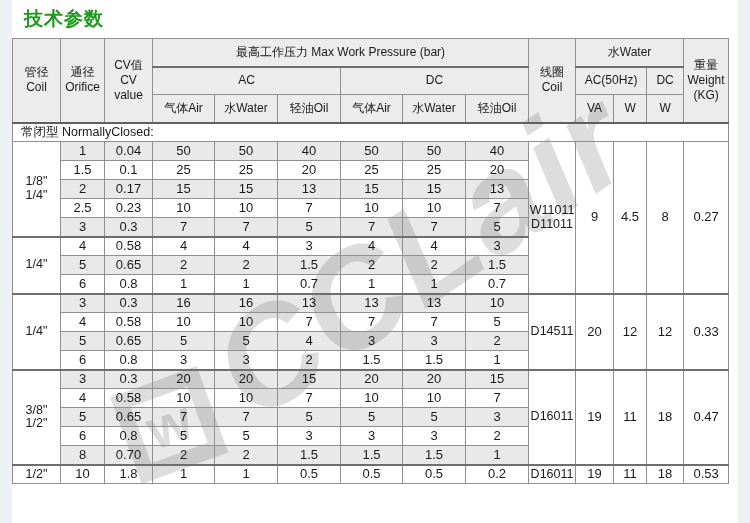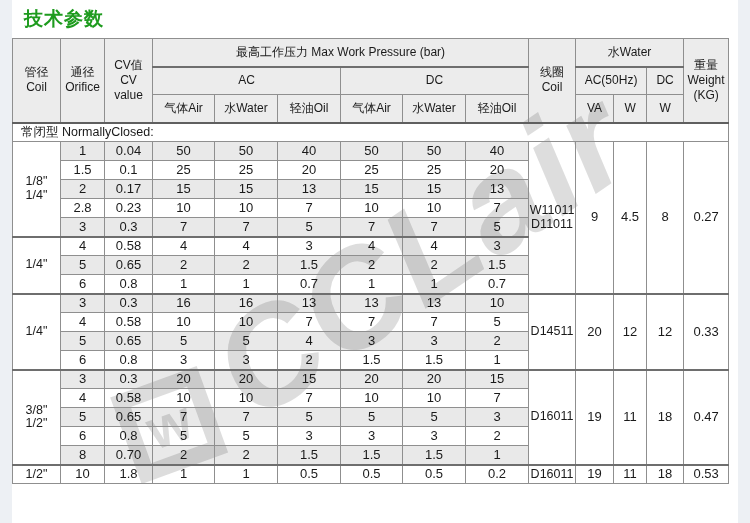--- a/index.html
+++ b/index.html
@@ -163,21 +163,21 @@
           <td class="stripe">2</td>
           <td class="stripe">0.17</td>
           <td class="stripe">15</td>
           <td class="stripe">15</td>
           <td class="stripe">13</td>
           <td class="stripe">15</td>
           <td class="stripe">15</td>
           <td class="stripe">13</td>
         </tr>
         <tr>
-          <td>2.8</td>
+          <td>2.5</td>
           <td>0.23</td>
           <td>10</td>
           <td>10</td>
           <td>7</td>
           <td>10</td>
           <td>10</td>
           <td>7</td>
         </tr>
         <tr>
           <td class="stripe">3</td>

